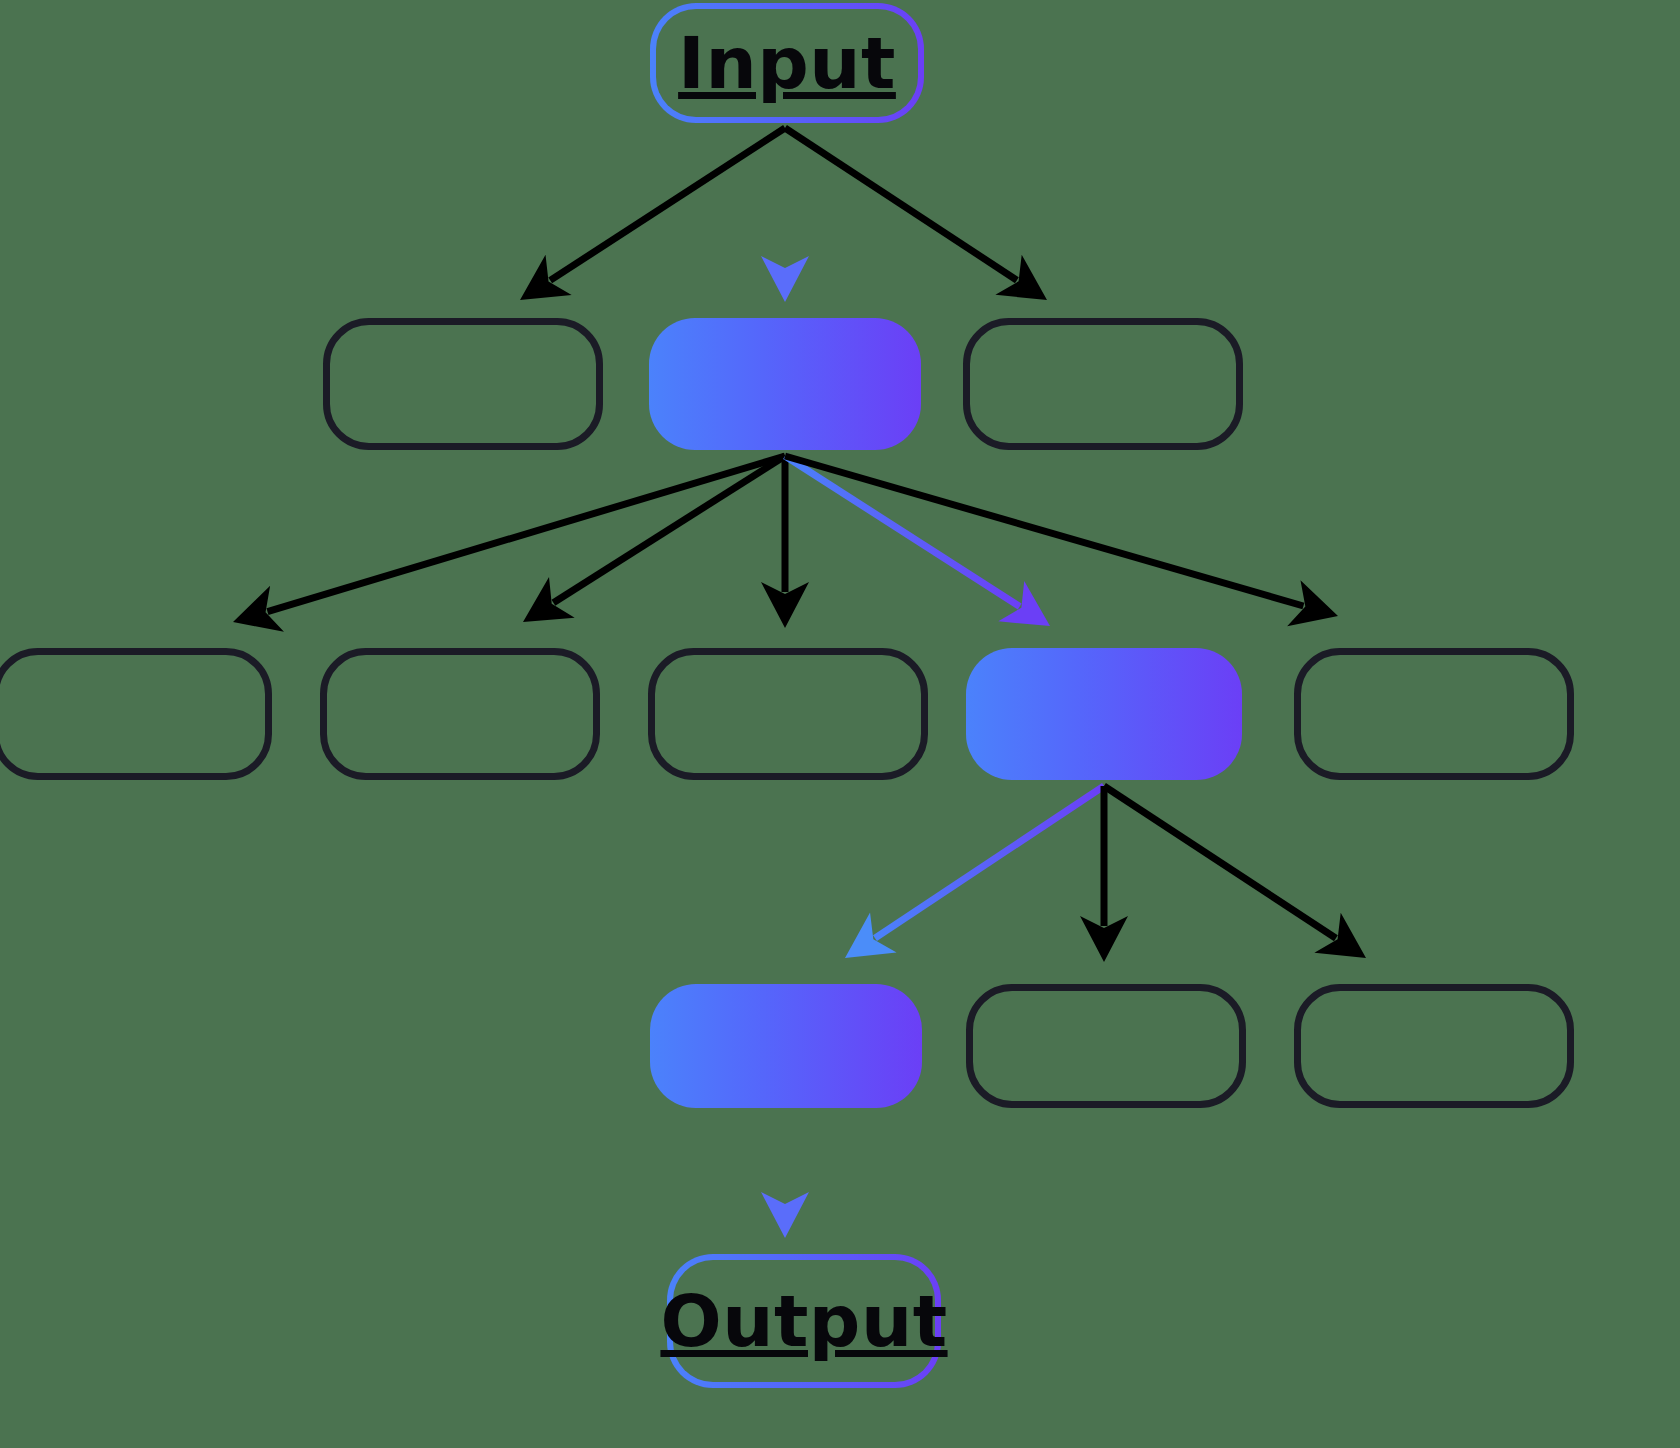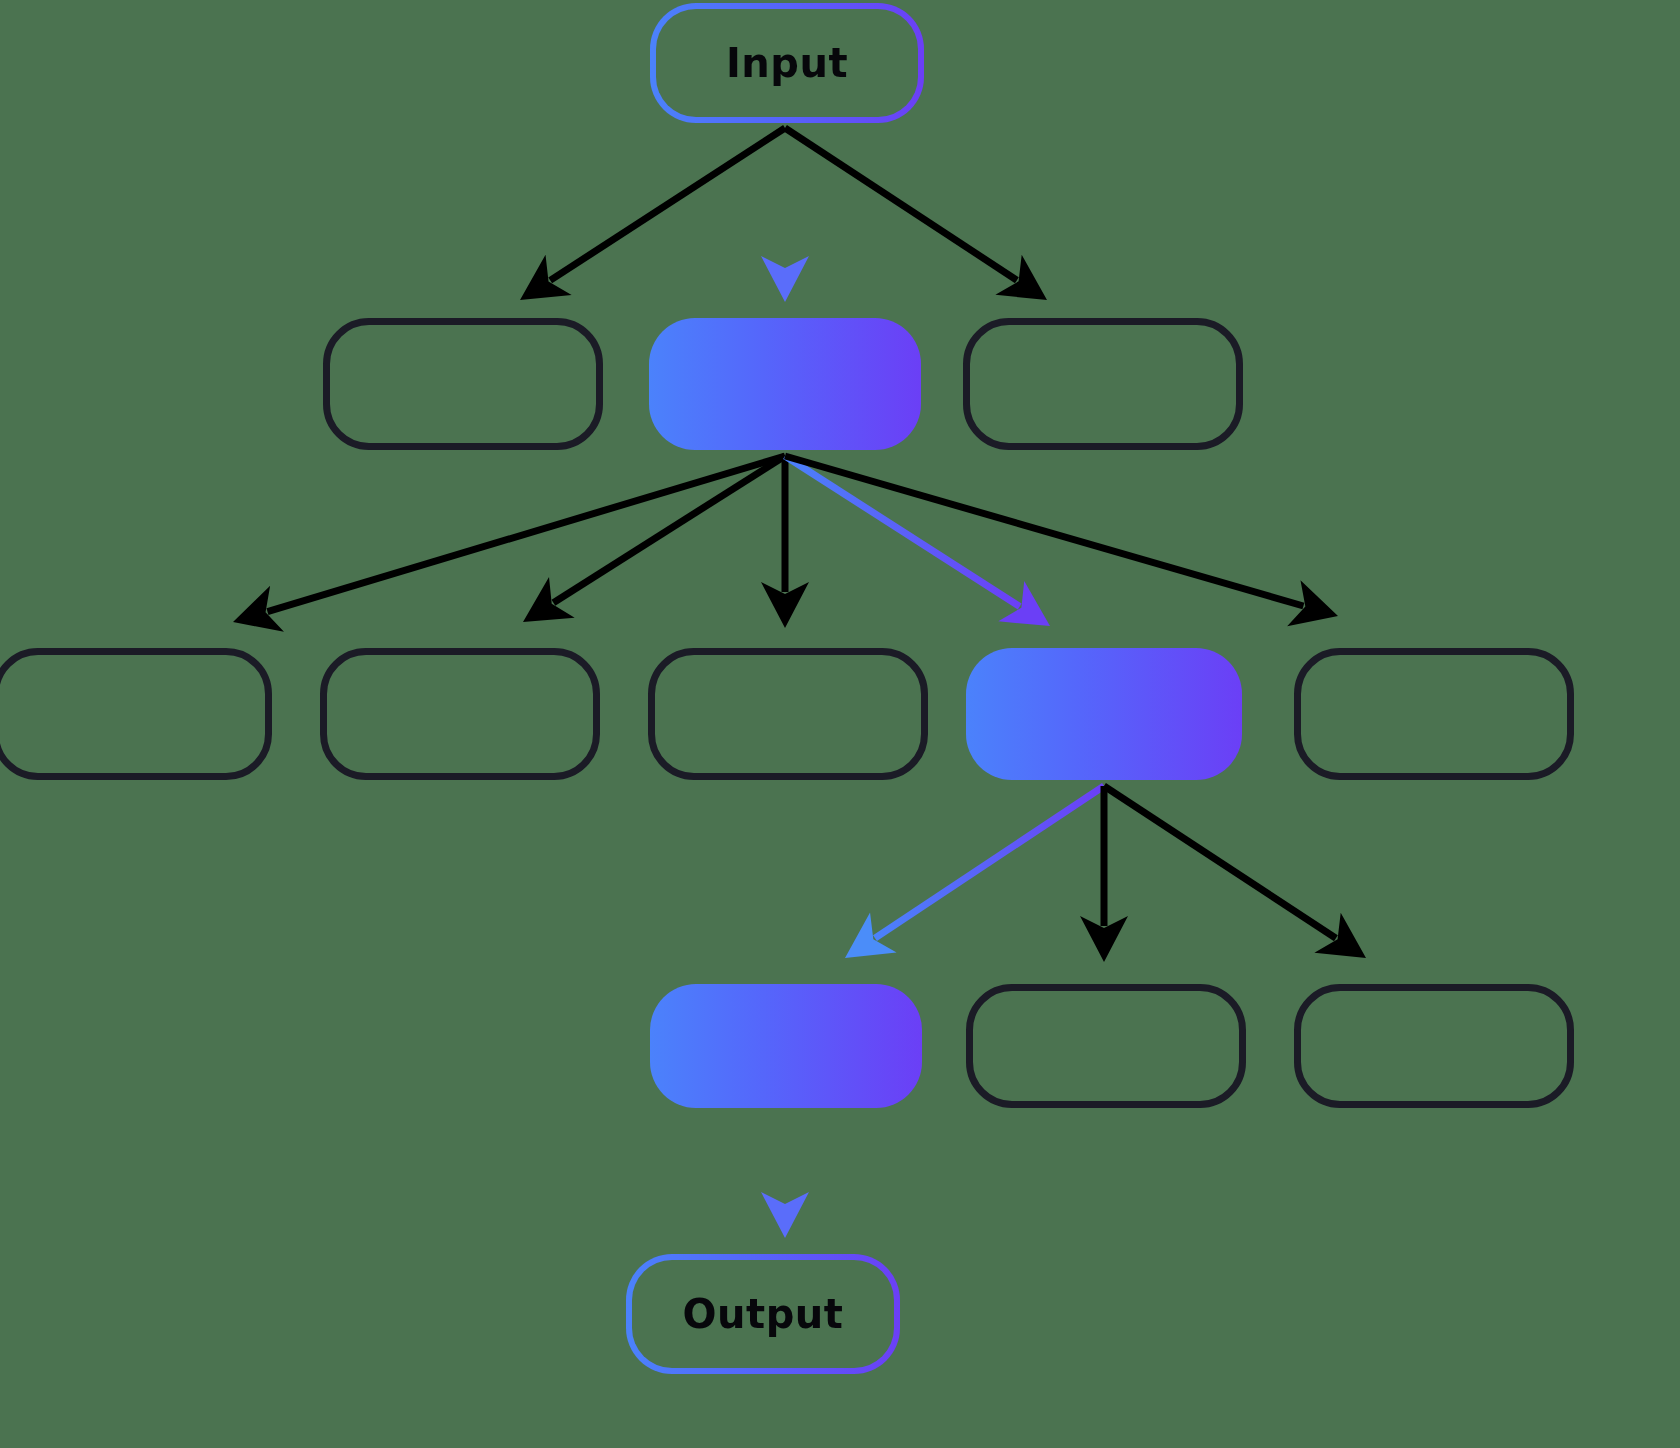--- a/index.html
+++ b/index.html
@@ -43,24 +43,25 @@
   }
   
   .node-terminal {
     border: 6px solid transparent;
     background:
       linear-gradient(#4b7350, #4b7350) padding-box,
       linear-gradient(90deg, #4b82fb 0%, #5566fb 45%, #6b3ff6 100%) border-box;
   }
   .node-terminal .node-label {
     color: #07070b;
-    font-size: 40px;
+    font-size: 72px;
     font-weight: 700;
     letter-spacing: 0.5px;
     line-height: 1;
+    text-decoration: underline;
   }
   .node-label {
     user-select: none;
   }
 </style>
 </head>
 <body>
 
 <div id="canvas">
 
@@ -137,18 +138,18 @@
       </div>
       <div class="node node-active" style="left: 650px; top: 984px; width: 272px; height: 124px;">
         <span class="node-label"></span>
       </div>
       <div class="node node-plain" style="left: 966px; top: 984px; width: 280px; height: 124px;">
         <span class="node-label"></span>
       </div>
       <div class="node node-plain" style="left: 1294px; top: 984px; width: 280px; height: 124px;">
         <span class="node-label"></span>
       </div>
-      <div class="node node-terminal" style="left: 626px; top: 1254px; width: 274px; height: 120px;">
+      <div class="node node-terminal" style="left: 667px; top: 1254px; width: 274px; height: 134px;">
         <span class="node-label">Output</span>
       </div>
     </div>
 
 </div>
 
 </body></html>

